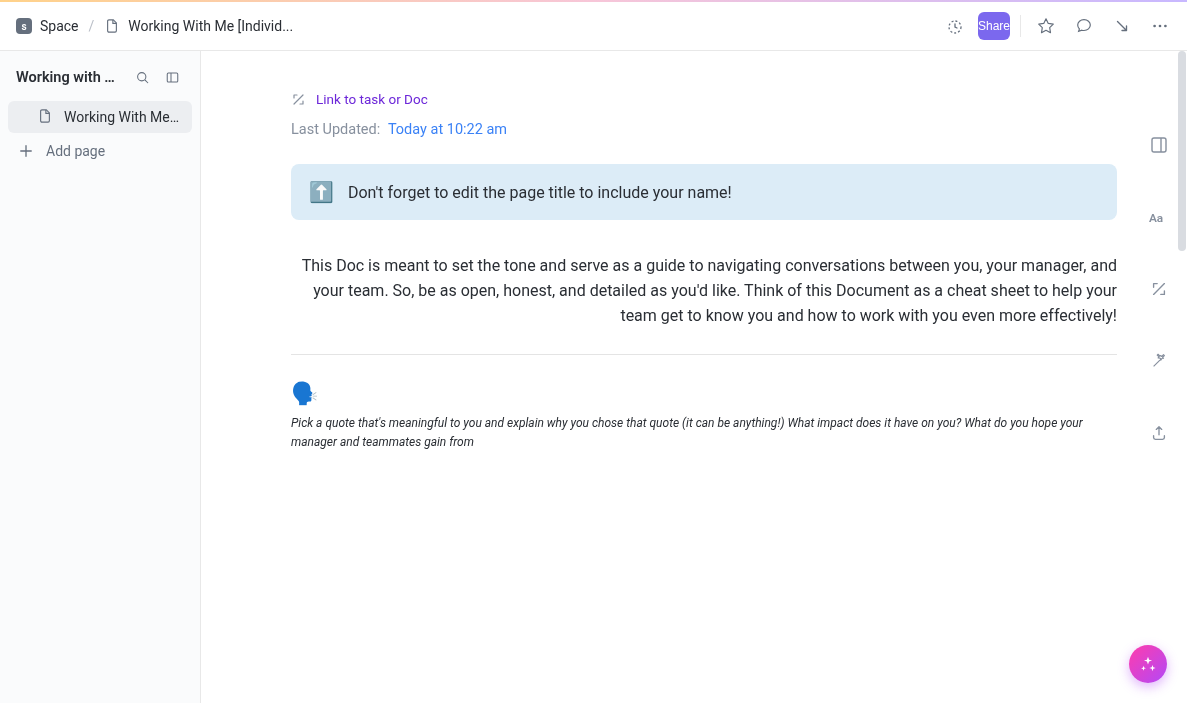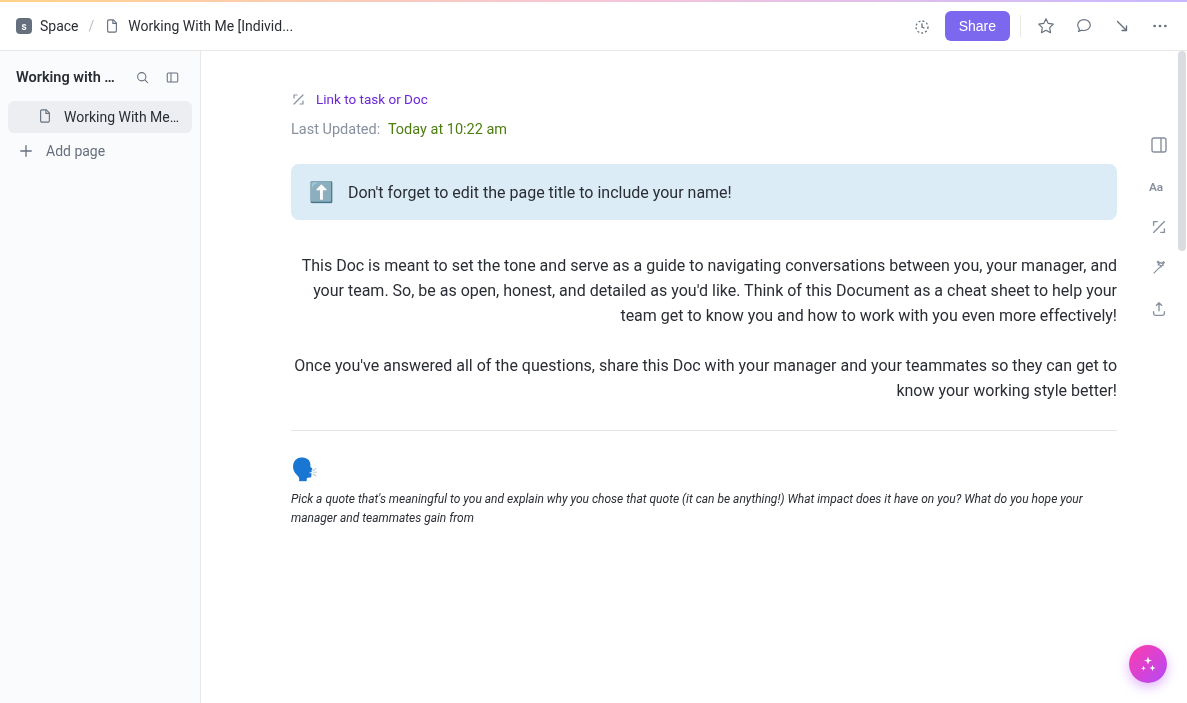--- a/index.html
+++ b/index.html
@@ -12,21 +12,21 @@
 .header { height: 49px; border-bottom: 1px solid #e8e8e8; display: flex; align-items: center; padding: 0 12px 0 16px; gap: 12px; }
 .breadcrumbs { display: flex; align-items: center; gap: 10px; flex: 1; min-width: 0; }
 .crumb { display: flex; align-items: center; gap: 8px; font-size: 14px; color: #2a2e34; cursor: pointer; }
 .crumb .space-icon { width: 16px; height: 16px; border-radius: 4px; background: #656f7d; color: #fff; display: flex; align-items: center; justify-content: center; font-size: 10px; font-weight: 600; }
 .crumb .doc-icon-sm { width: 16px; height: 16px; display:flex; align-items:center; justify-content:center; color:#656f7d; }
 .crumb-sep { color: #b9bec7; font-size: 14px; }
 .crumb-doc { max-width: 200px; white-space: nowrap; overflow: hidden; text-overflow: ellipsis; text-align: center; }
 
 .header-actions { display: flex; align-items: center; gap: 8px; }
 .icon-btn { width: 30px; height: 30px; border-radius: 6px; display: flex; align-items: center; justify-content: center; color: #656f7d; cursor: pointer; }
-.share-btn { background: #7b68ee; color: #fff; border: none; border-radius: 6px; padding: 7px 14px; font-size: 14px; font-weight: 500; cursor: pointer; text-align: center; }
+.share-btn { background: #7b68ee; color: #fff; border: none; border-radius: 6px; padding: 7px 0; font-size: 12px; font-weight: 500; cursor: pointer; text-align: center; }
 .vdiv { width: 1px; height: 22px; background: #e8e8e8; margin: 0 2px; }
 
 
 .body { display: flex; height: calc(703px - 51px); }
 .sidebar { width: 201px; background: #fafbfc; border-right: 1px solid #e8e8e8; padding: 10px 8px; }
 .sidebar-header { display: flex; align-items: center; gap: 6px; padding: 4px 8px 12px; }
 .sidebar-title { font-size: 14.5px; font-weight: 600; color: #2a2e34; flex: 1; white-space: nowrap; overflow: hidden; text-overflow: ellipsis; }
 .sidebar-item { display: flex; align-items: center; gap: 10px; padding: 8px 10px 8px 30px; border-radius: 6px; background: #eceef1; font-size: 14px; cursor: pointer; }
 .sidebar-item .doc-icon-sm { width: 16px; height: 16px; color:#656f7d; flex-shrink:0; }
 .sidebar-item-label { white-space: nowrap; overflow: hidden; text-overflow: ellipsis; }
@@ -36,35 +36,35 @@
 .main { flex: 1; position: relative; overflow: hidden; }
 .scroll-thumb { position: absolute; right: 1px; top: 0; width: 8px; height: 200px; background: #d9dce1; border-radius: 4px; }
 .doc-area { padding: 40px 70px 0 90px; max-width: 1010px; }
 
 .link-task { display: flex; align-items: center; gap: 10px; color: #6d28d9; font-size: 13.5px; margin-bottom: 14px; cursor: pointer; }
 .link-task svg { color: #87909e; }
 
 .doc-title { font-size: 43px; font-weight: 700; line-height: 1.2; letter-spacing: -0.5px; color: #292d34; margin-bottom: 14px; }
 
 .last-updated { font-size: 14.5px; color: #87909e; margin-bottom: 26px; }
-.last-updated .val { color: #4d7c0f; margin-left: 4px; }
+.last-updated .val { color: #3b82f6; margin-left: 4px; }
 
 .callout { background: #dcecf7; border-radius: 8px; padding: 16px 18px; display: flex; align-items: center; gap: 14px; font-size: 16px; color: #2a2e34; margin-bottom: 34px; }
 .callout-emoji { font-size: 20px; }
 
 .para { font-size: 16px; line-height: 1.55; color: #2a2e34; margin-bottom: 26px; text-align: right; }
 
 hr.sep { border: none; border-top: 1px solid #e4e4e4; margin: 18px 0 26px; }
 
 .h2 { font-size: 23px; font-weight: 700; display: flex; align-items: center; gap: 8px; margin-bottom: 8px; }
 .h2-emoji { font-size: 22px; }
 .italic-desc { font-style: italic; font-size: 12px; line-height: 1.55; color: #2a2e34; }
 
 
-.right-rail { position: absolute; right: 14px; top: 80px; display: flex; flex-direction: column; gap: 13px; align-items: center; }
+.right-rail { position: absolute; right: 14px; top: 80px; display: flex; flex-direction: column; gap: 44px; align-items: center; }
 .rail-btn { width: 28px; height: 28px; display:flex; align-items:center; justify-content:center; color:#87909e; cursor:pointer; }
 
 
 .fab { position: absolute; right: 20px; bottom: 20px; width: 38px; height: 38px; border-radius: 50%; background: linear-gradient(135deg,#ff3cac,#b249f8); display:flex; align-items:center; justify-content:center; cursor:pointer; box-shadow: 0 4px 12px rgba(178,73,248,.4); }
 .fab svg { color: #fff; }
 
 
 svg { display:block; }
 </style>
 </head>
@@ -205,21 +205,20 @@
         <span>Last Updated:</span>
         <span class="val">Today at 10:22 am</span>
       </div>
 
       <div class="callout">
         <span class="callout-emoji">⬆️</span>
         <span>Don't forget to edit the page title to include your name!</span>
       </div>
 
       <p class="para">This Doc is meant to set the tone and serve as a guide to navigating conversations between you, your manager, and your team. So, be as open, honest, and detailed as you'd like. Think of this Document as a cheat sheet to help your team get to know you and how to work with you even more effectively!</p>
-      <p class="para">Once you've answered all of the questions, share this Doc with your manager and your teammates so they can get to know your working style better!</p>
 
       <hr class="sep">
 
       <h2 class="h2">
         <span class="h2-emoji">🗣️</span>
       </h2>
       <p class="italic-desc">Pick a quote that's meaningful to you and explain why you chose that quote (it can be anything!) What impact does it have on you? What do you hope your manager and teammates gain from</p>
     </div>
   </main>
 </div>

